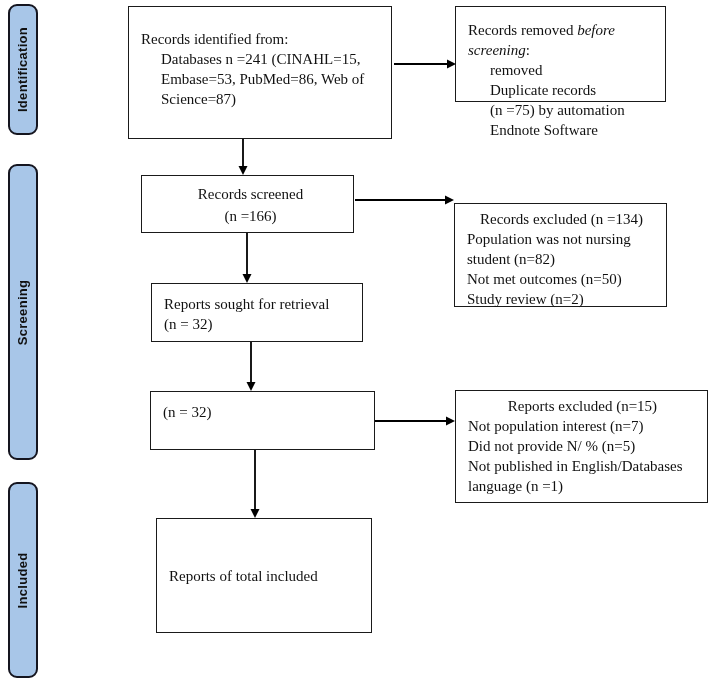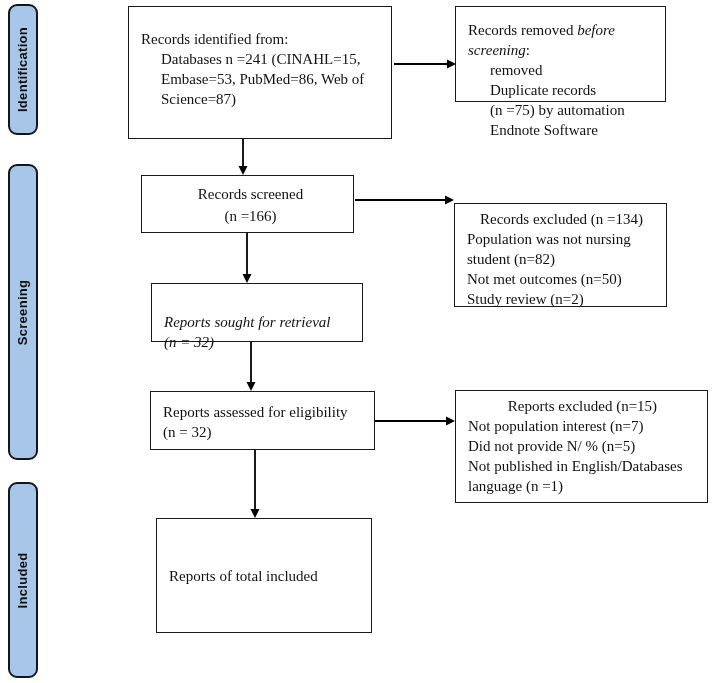--- a/index.html
+++ b/index.html
@@ -46,21 +46,21 @@
     padding-left: 6px;
   }
   .box .line { white-space: nowrap; }
   .b-identified { padding: 22px 12px 0 12px; }
   .b-identified .details .line { padding-left: 20px; }
   .b-removed { padding: 13px 10px 0 12px; }
   .b-removed .details .line { padding-left: 22px; }
   .b-screened { text-align: center; padding-top: 7px; line-height: 22px; }
   .b-excl { padding: 5px 10px 0 12px; }
   .b-excl .title { text-align: center; }
-  .b-sought { padding: 28px 12px 0 12px; font-style: italic; }
+  .b-sought { padding: 10px 12px 0 12px; }
   .b-assessed { padding: 10px 12px 0 12px; }
   .b-included {
     display: flex;
     flex-direction: column;
     justify-content: center;
     padding-left: 12px;
   }
   .arrows {
     position: absolute;
     left: 0; top: 0;
@@ -117,21 +117,20 @@
         <div class="line">Study review (n=2)</div>
       </div>
   </div>
 
   <div class="box b-sought" style="left:151px;top:283px;width:212px;height:59px;">
       <div class="line">Reports sought for retrieval</div>
       <div class="line">(n = 32)</div>
     </div>
 
   <div class="box b-assessed" style="left:150px;top:391px;width:225px;height:59px;">
-      <div class="line">Reports assessed for eligibility</div>
       <div class="line">(n = 32)</div>
     </div>
 
   <div class="box b-excl" style="left:455px;top:390px;width:253px;height:113px;">
     <div class="title line">Reports excluded (n=15)</div>
     <div class="details">
         <div class="line">Not population interest (n=7)</div>
         <div class="line">Did not provide N/ % (n=5)</div>
         <div class="line">Not published in English/Databases</div>
         <div class="line">language (n =1)</div>

